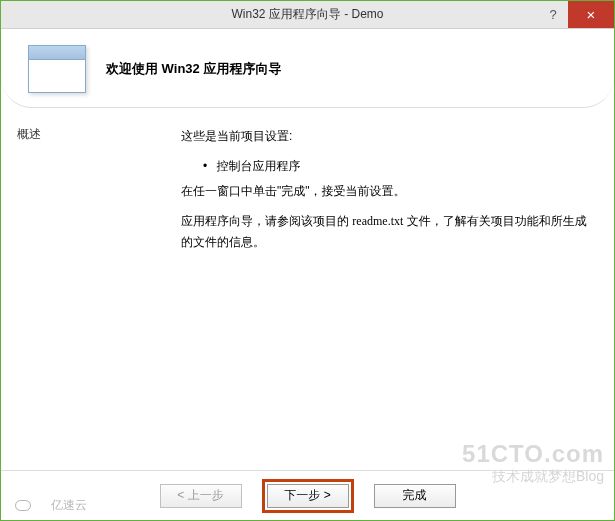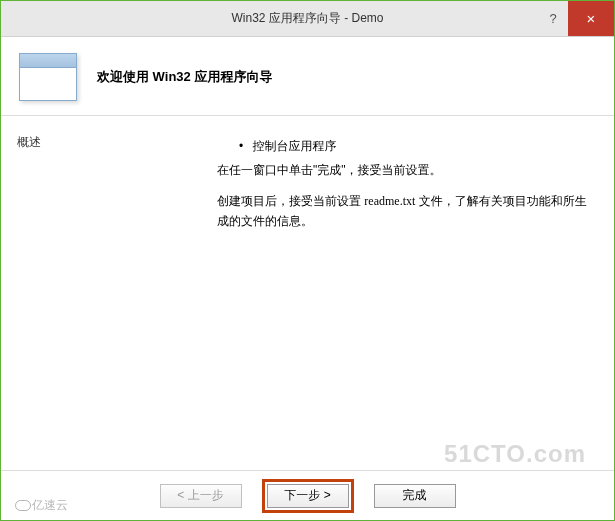--- a/index.html
+++ b/index.html
@@ -1,42 +1,42 @@
 <!DOCTYPE html>
 <html><head>
   <meta charset="utf-8">
   <style>
     * { box-sizing: border-box; margin: 0; padding: 0; }
     body { font-family: "Microsoft YaHei",SimSun, sans-serif; font-size: 12px; background: #fff; }
     .window { width: 615px; height: 521px; border: 1px solid #5fb336; position: relative; background: #fff; }
-    .titlebar { height: 36px; background: #e8e8e8; display: flex; align-items: center; position: relative; border-bottom: 1px solid #d0d0d0; }
+    .titlebar { height: 28px; background: #e8e8e8; display: flex; align-items: center; position: relative; border-bottom: 1px solid #d0d0d0; }
     .titlebar-title { flex: 1; text-align: center; color: #333; font-size: 12px; }
     .titlebar-controls { position: absolute; right: 0; top: 0; display: flex; height: 100%; }
     .titlebar-btn { width: 30px; height: 100%; display: flex; align-items: center; justify-content: center; font-size: 13px; color: #555; }
     .close-btn { width: 46px; background: #c0392b; color: #fff; font-size: 15px; }
-    .header-area { display: flex; align-items: center; padding: 16px 18px 14px 18px; border-bottom: 1px solid #ddd; }
+    .header-area { display: flex; align-items: center; padding: 16px 18px 14px 27px; border-bottom: 1px solid #ddd; border-radius: 31px; }
     .header-icon { width: 58px; height: 48px; margin-right: 20px; position: relative; }
     .header-icon-window { width: 58px; height: 48px; border: 1px solid #88aacc; background: #fff; position: relative; box-shadow: 2px 2px 4px rgba(0,0,0,0.15); }
     .header-icon-titlebar { height: 14px; background: linear-gradient(#bcd5ec, #a4c2df); border-bottom: 1px solid #88aacc; }
     .header-title { font-size: 13px; font-weight: bold; color: #000; }
-    .body-area { display: flex; height: calc(100% - 28px - 80px - 50px); gap: 36px; }
+    .body-area { display: flex; height: calc(100% - 28px - 80px - 50px); }
     .sidebar { width: 170px; padding: 18px 16px; }
     .sidebar-item { color: #333; font-size: 12px; margin-bottom: 10px; cursor: default; }
     .content { flex: 1; padding: 18px 22px 18px 10px; color: #000; line-height: 1.7; }
     .content p { margin-bottom: 10px; }
     .bullet-list { margin: 2px 0 4px 0; }
     .bullet-item::before { content: "• "; margin: 0 6px 0 22px; }
     .readme { font-family: Liberation Serif, serif; }
     .footer { position: absolute; bottom: 0; left: 0; right: 0; height: 50px; border-top: 1px solid #ddd; display: flex; justify-content: center; align-items: center; padding: 0 16px; gap: 20px; }
     .btn { min-width: 82px; height: 24px; background: linear-gradient(#fdfdfd, #ececec); border: 1px solid #999; font-size: 12px; font-family: inherit; cursor: pointer; padding: 0 6px; }
     .btn:disabled { color: #999; border-color: #c0c0c0; cursor: default; }
     .highlight-box { border: 3px solid #c2410c; padding: 2px; display: inline-flex; }
-    .watermark1 { position: absolute; right: 28px; bottom: 52px; font-size: 24px; font-weight: bold; color: rgba(120,120,120,0.28); font-family: Arial, sans-serif; letter-spacing: 1px; }
+    .watermark1 { position: absolute; right: 10px; bottom: 52px; font-size: 24px; font-weight: bold; color: rgba(120,120,120,0.28); font-family: Arial, sans-serif; letter-spacing: 1px; }
     .watermark2 { position: absolute; right: 10px; bottom: 34px; font-size: 14px; color: rgba(120,120,120,0.32); }
-    .watermark3 { position: absolute; left: 14px; bottom: 6px; font-size: 12px; color: rgba(120,120,120,0.55); display: flex; align-items: center; gap: 1px; }
+    .watermark3 { position: absolute; left: 14px; bottom: 6px; font-size: 12px; color: rgba(120,120,120,0.55); display: flex; align-items: center; gap: 20px; }
     .cloud-icon { width: 16px; height: 11px; border: 1.5px solid rgba(120,120,120,0.55); border-radius: 8px; position: relative; display: inline-block; }
   </style>
 </head>
 <body>
 
 <div class="window">
 
   <div class="titlebar">
     <div class="titlebar-title">Win32 应用程序向导 - Demo</div>
     <div class="titlebar-controls">
@@ -52,31 +52,33 @@
       </div>
     </div>
     <div class="header-title">欢迎使用 Win32 应用程序向导</div>
   </div>
 
   <div class="body-area">
     <div class="sidebar">
       <div class="sidebar-item">概述</div>
     </div>
     <div class="content">
+      <p>这些是当前项目设置:</p>
       <div class="bullet-list">
         <div class="bullet-item">控制台应用程序</div>
       </div>
       <p>在任一窗口中单击"完成"，接受当前设置。</p>
       <p>
-        <span>创建项目后，接受当前设置 </span><span class="readme">readme.txt</span><span> 文件，了解有关项目功能和所生成的文件的信息。</span>
+        <span>应用程序向导，请参阅该项目的 </span><span class="readme">readme.txt</span><span> 文件，了解有关项目功能和所生成的文件的信息。</span>
       </p>
     </div>
   </div>
 
   <div class="watermark1">51CTO.com</div>
+  <div class="watermark2">技术成就梦想Blog</div>
 
   <div class="footer">
     <button class="btn" disabled="">&lt; 上一步</button>
     <span class="highlight-box">
       <button class="btn">下一步 &gt;</button>
     </span>
     <button class="btn">完成</button>
   </div>
 
   <div class="watermark3">

